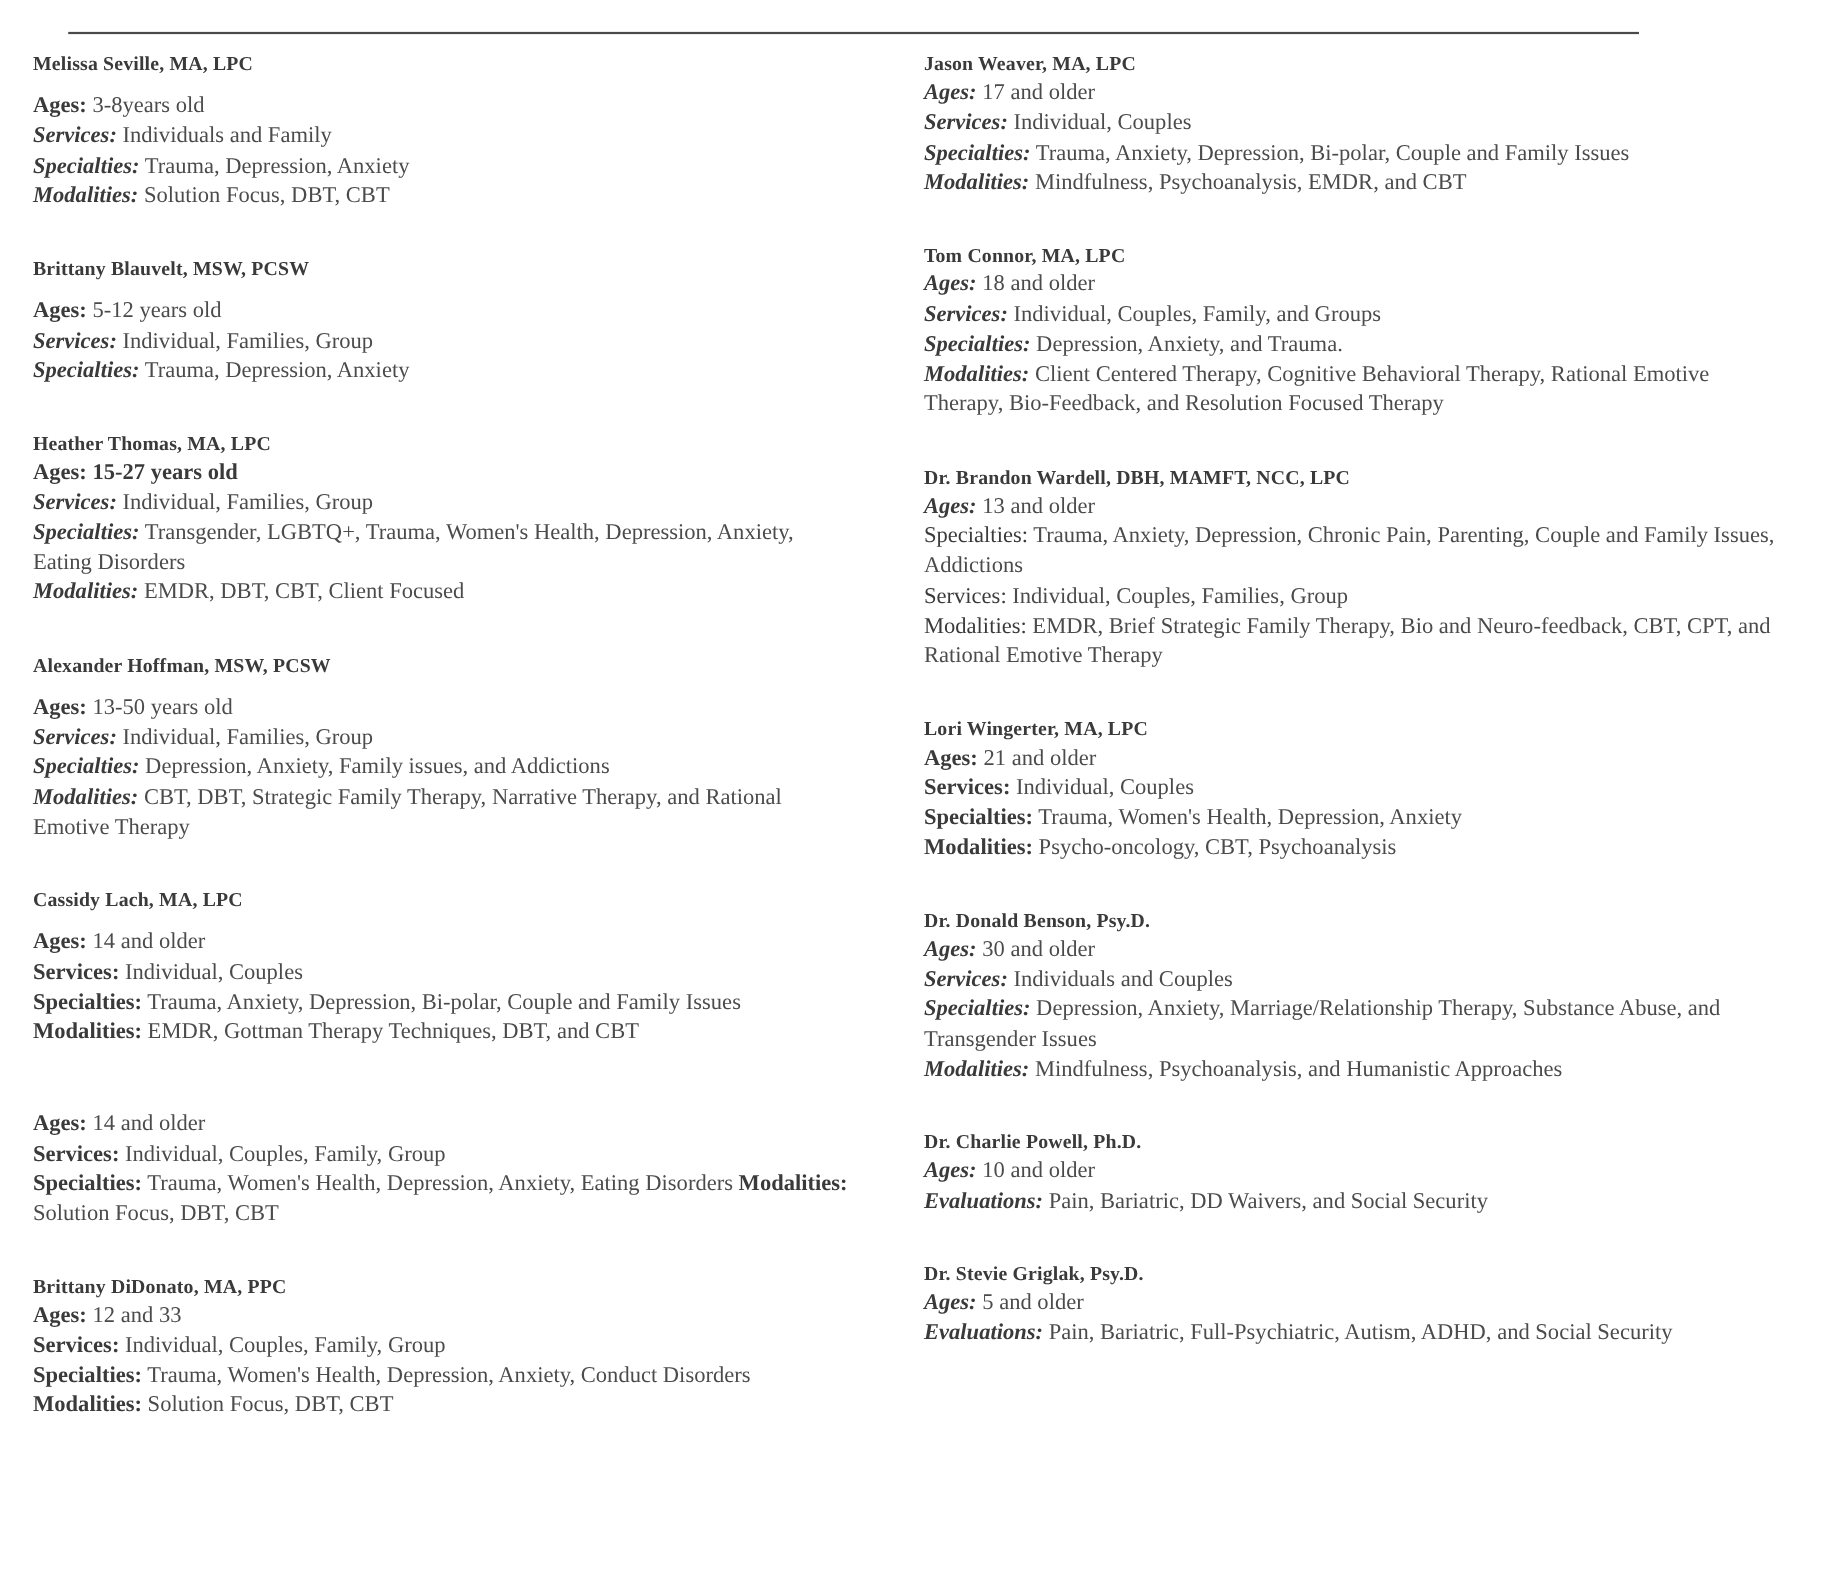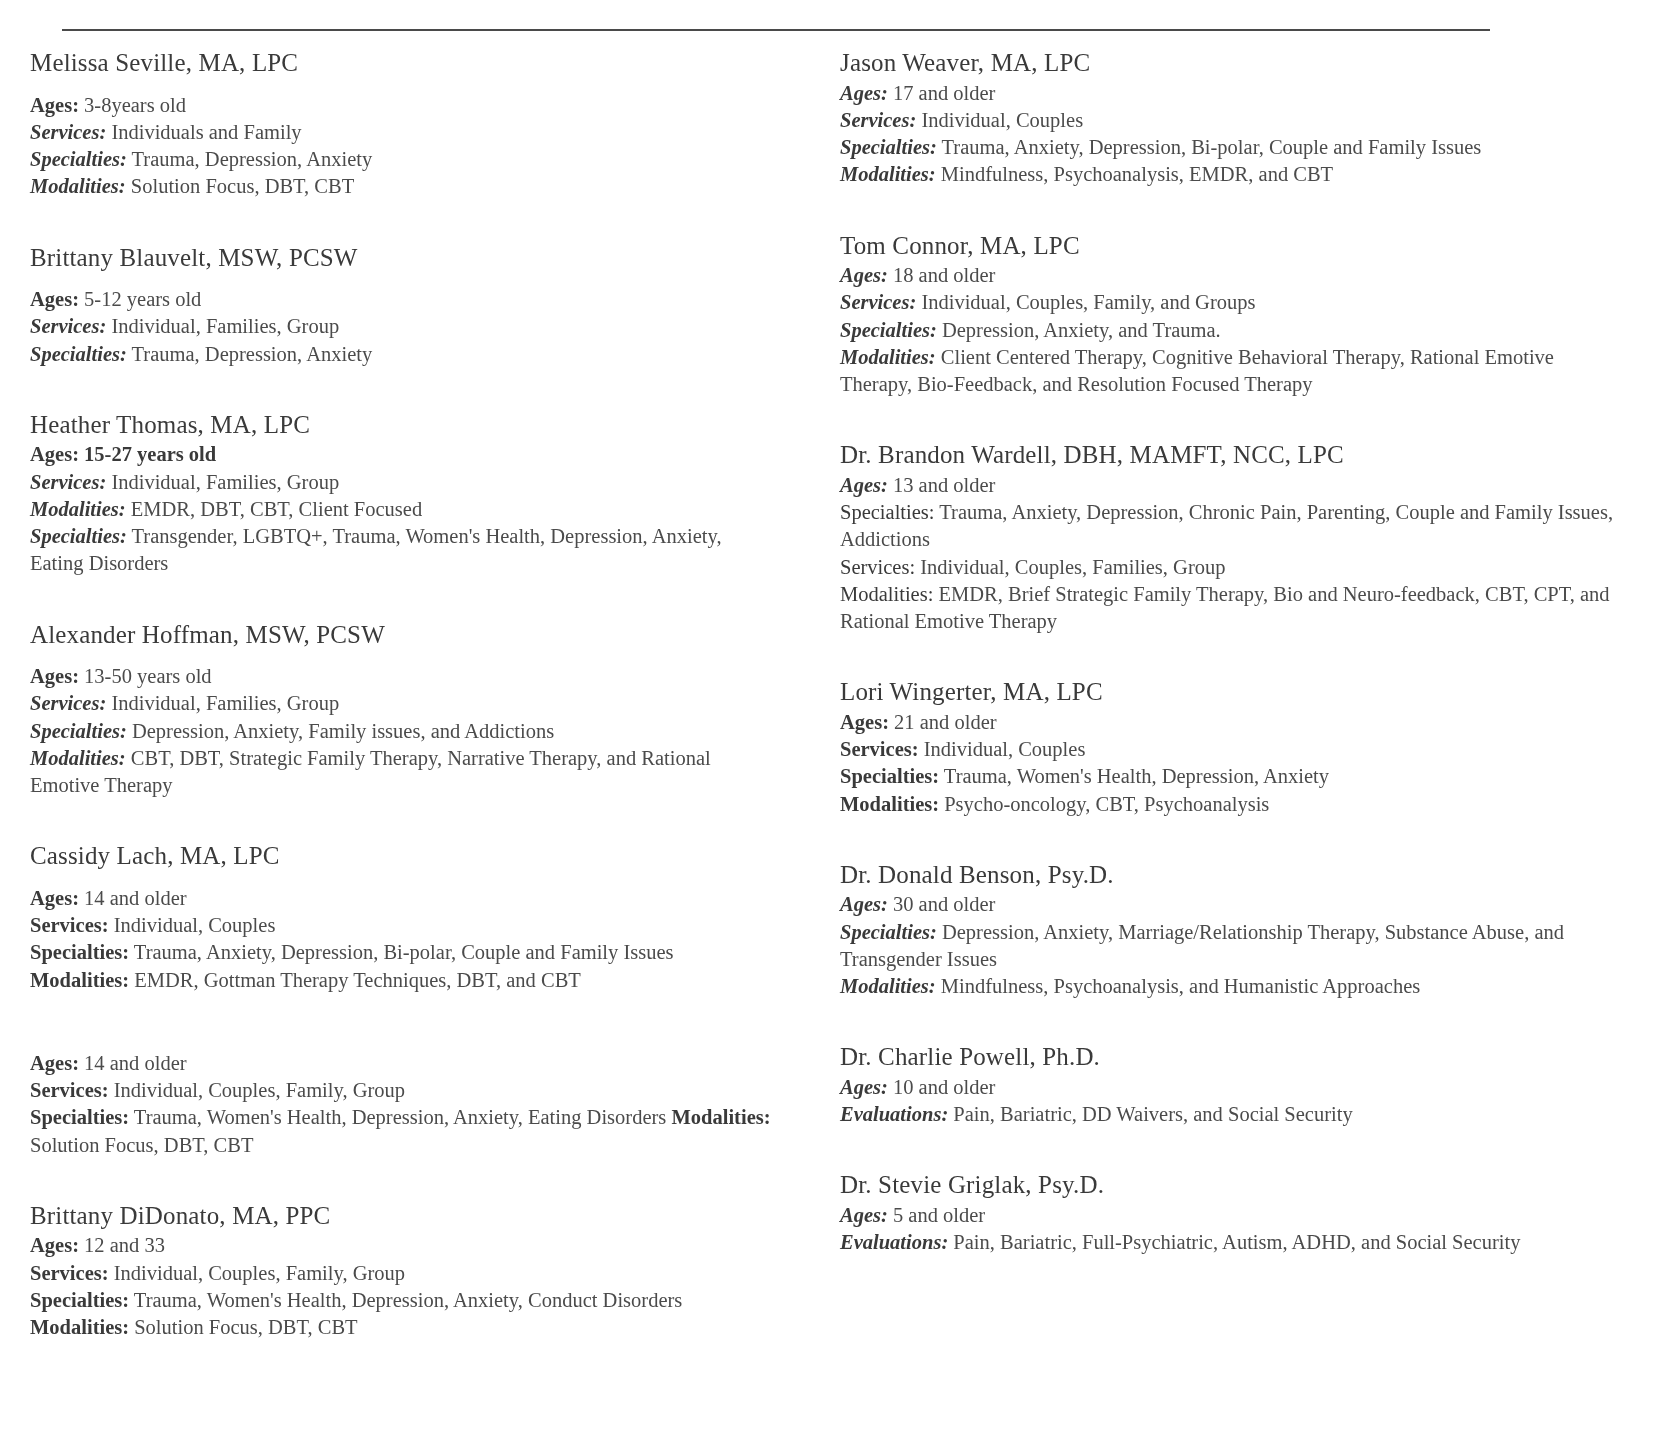--- a/index.html
+++ b/index.html
@@ -55,22 +55,22 @@
     padding-left: 20px;
     padding-right: 35px;
   }
 
   
   .provider {
     margin-bottom: 0;
   }
 
   .provider-name {
-    font-weight: normal;
-    font-size: 25px;
+    font-weight: bold;
+    font-size: 18px;
     line-height: 1.18;
     letter-spacing: 0.15px;
     color: #3a3a3a;
     margin: 0;
     white-space: nowrap;
   }
 
   .detail-list {
     margin: 0;
     padding: 0;
@@ -126,22 +126,22 @@
             <div class="detail-line"><span class="lbl lbl-bi">Specialties:</span><span> Trauma, Depression, Anxiety</span></div>
           </div>
         </div>
         <div class="block-gap-lg"></div>
         <div class="provider">
           <div class="provider-name">Heather Thomas, MA, LPC</div>
           <div class="gap-tight"></div>
           <div class="detail-list">
             <div class="detail-line"><span class="lbl lbl-b">Ages: 15-27 years old</span></div>
             <div class="detail-line"><span class="lbl lbl-bi">Services:</span><span> Individual, Families, Group</span></div>
+            <div class="detail-line"><span class="lbl lbl-bi">Specialties:</span><span> Transgender, LGBTQ+, Trauma, Women's Health, Depression, Anxiety, Eating Disorders</span></div>
             <div class="detail-line"><span class="lbl lbl-bi">Modalities:</span><span> EMDR, DBT, CBT, Client Focused</span></div>
-            <div class="detail-line"><span class="lbl lbl-bi">Specialties:</span><span> Transgender, LGBTQ+, Trauma, Women's Health, Depression, Anxiety, Eating Disorders</span></div>
           </div>
         </div>
         <div class="block-gap-lg"></div>
         <div class="provider">
           <div class="provider-name">Alexander Hoffman, MSW, PCSW</div>
           <div class="gap-normal"></div>
           <div class="detail-list">
             <div class="detail-line"><span class="lbl lbl-b">Ages:</span><span> 13-50 years old</span></div>
             <div class="detail-line"><span class="lbl lbl-bi">Services:</span><span> Individual, Families, Group</span></div>
             <div class="detail-line"><span class="lbl lbl-bi">Specialties:</span><span> Depression, Anxiety, Family issues, and Addictions</span></div>
@@ -223,20 +223,21 @@
             <div class="detail-line"><span class="lbl lbl-b">Specialties:</span><span>  Trauma, Women's Health, Depression, Anxiety</span></div>
             <div class="detail-line"><span class="lbl lbl-b">Modalities:</span><span> Psycho-oncology, CBT, Psychoanalysis</span></div>
           </div>
         </div>
         <div class="block-gap-lg"></div>
         <div class="provider">
           <div class="provider-name">Dr. Donald Benson, Psy.D.</div>
           <div class="gap-tight"></div>
           <div class="detail-list">
             <div class="detail-line"><span class="lbl lbl-bi">Ages:</span><span> 30 and older</span></div>
+            <div class="detail-line"><span class="lbl lbl-bi">Services:</span><span> Individuals and Couples</span></div>
             <div class="detail-line"><span class="lbl lbl-bi">Specialties:</span><span> Depression, Anxiety, Marriage/Relationship Therapy, Substance Abuse, and Transgender Issues</span></div>
             <div class="detail-line"><span class="lbl lbl-bi">Modalities:</span><span> Mindfulness, Psychoanalysis, and Humanistic Approaches</span></div>
           </div>
         </div>
         <div class="block-gap-lg"></div>
         <div class="provider">
           <div class="provider-name">Dr. Charlie Powell, Ph.D.</div>
           <div class="gap-tight"></div>
           <div class="detail-list">
             <div class="detail-line"><span class="lbl lbl-bi">Ages:</span><span> 10 and older</span></div>

